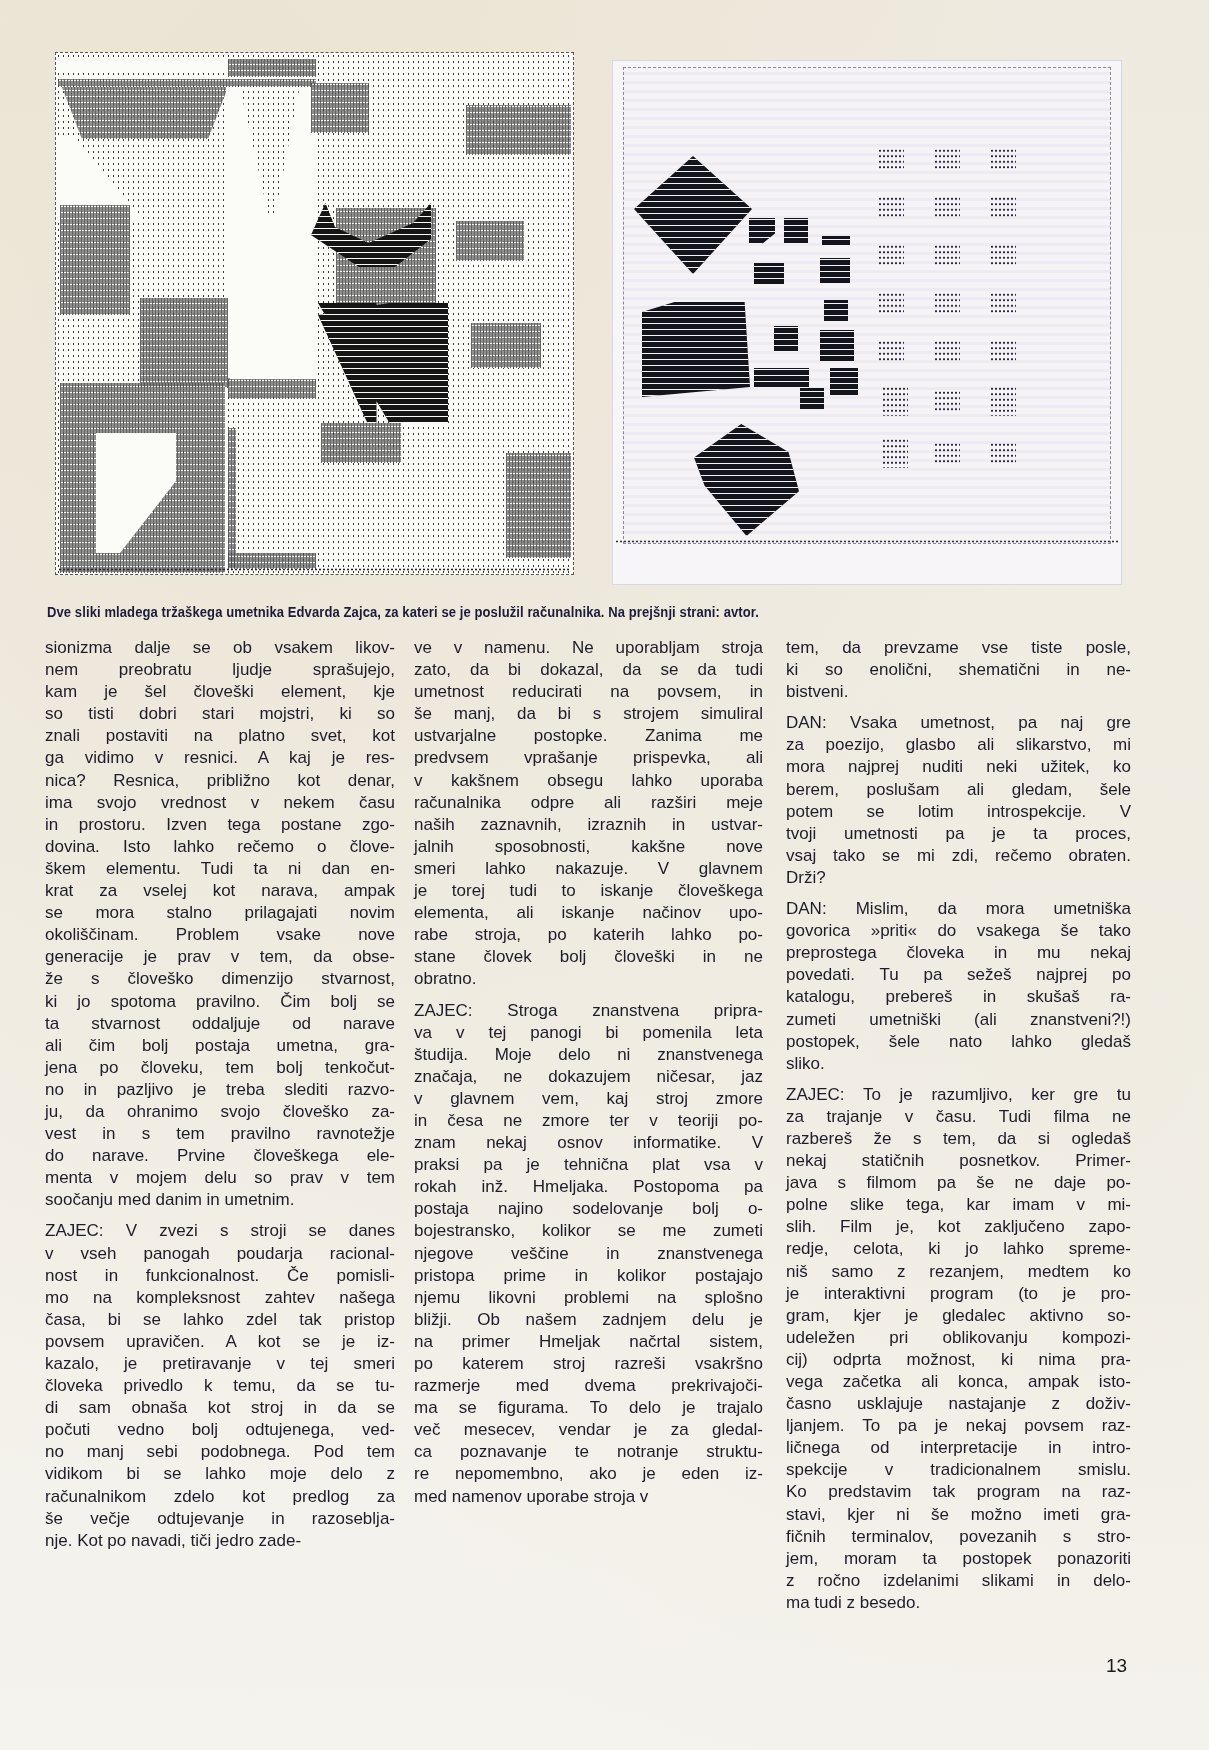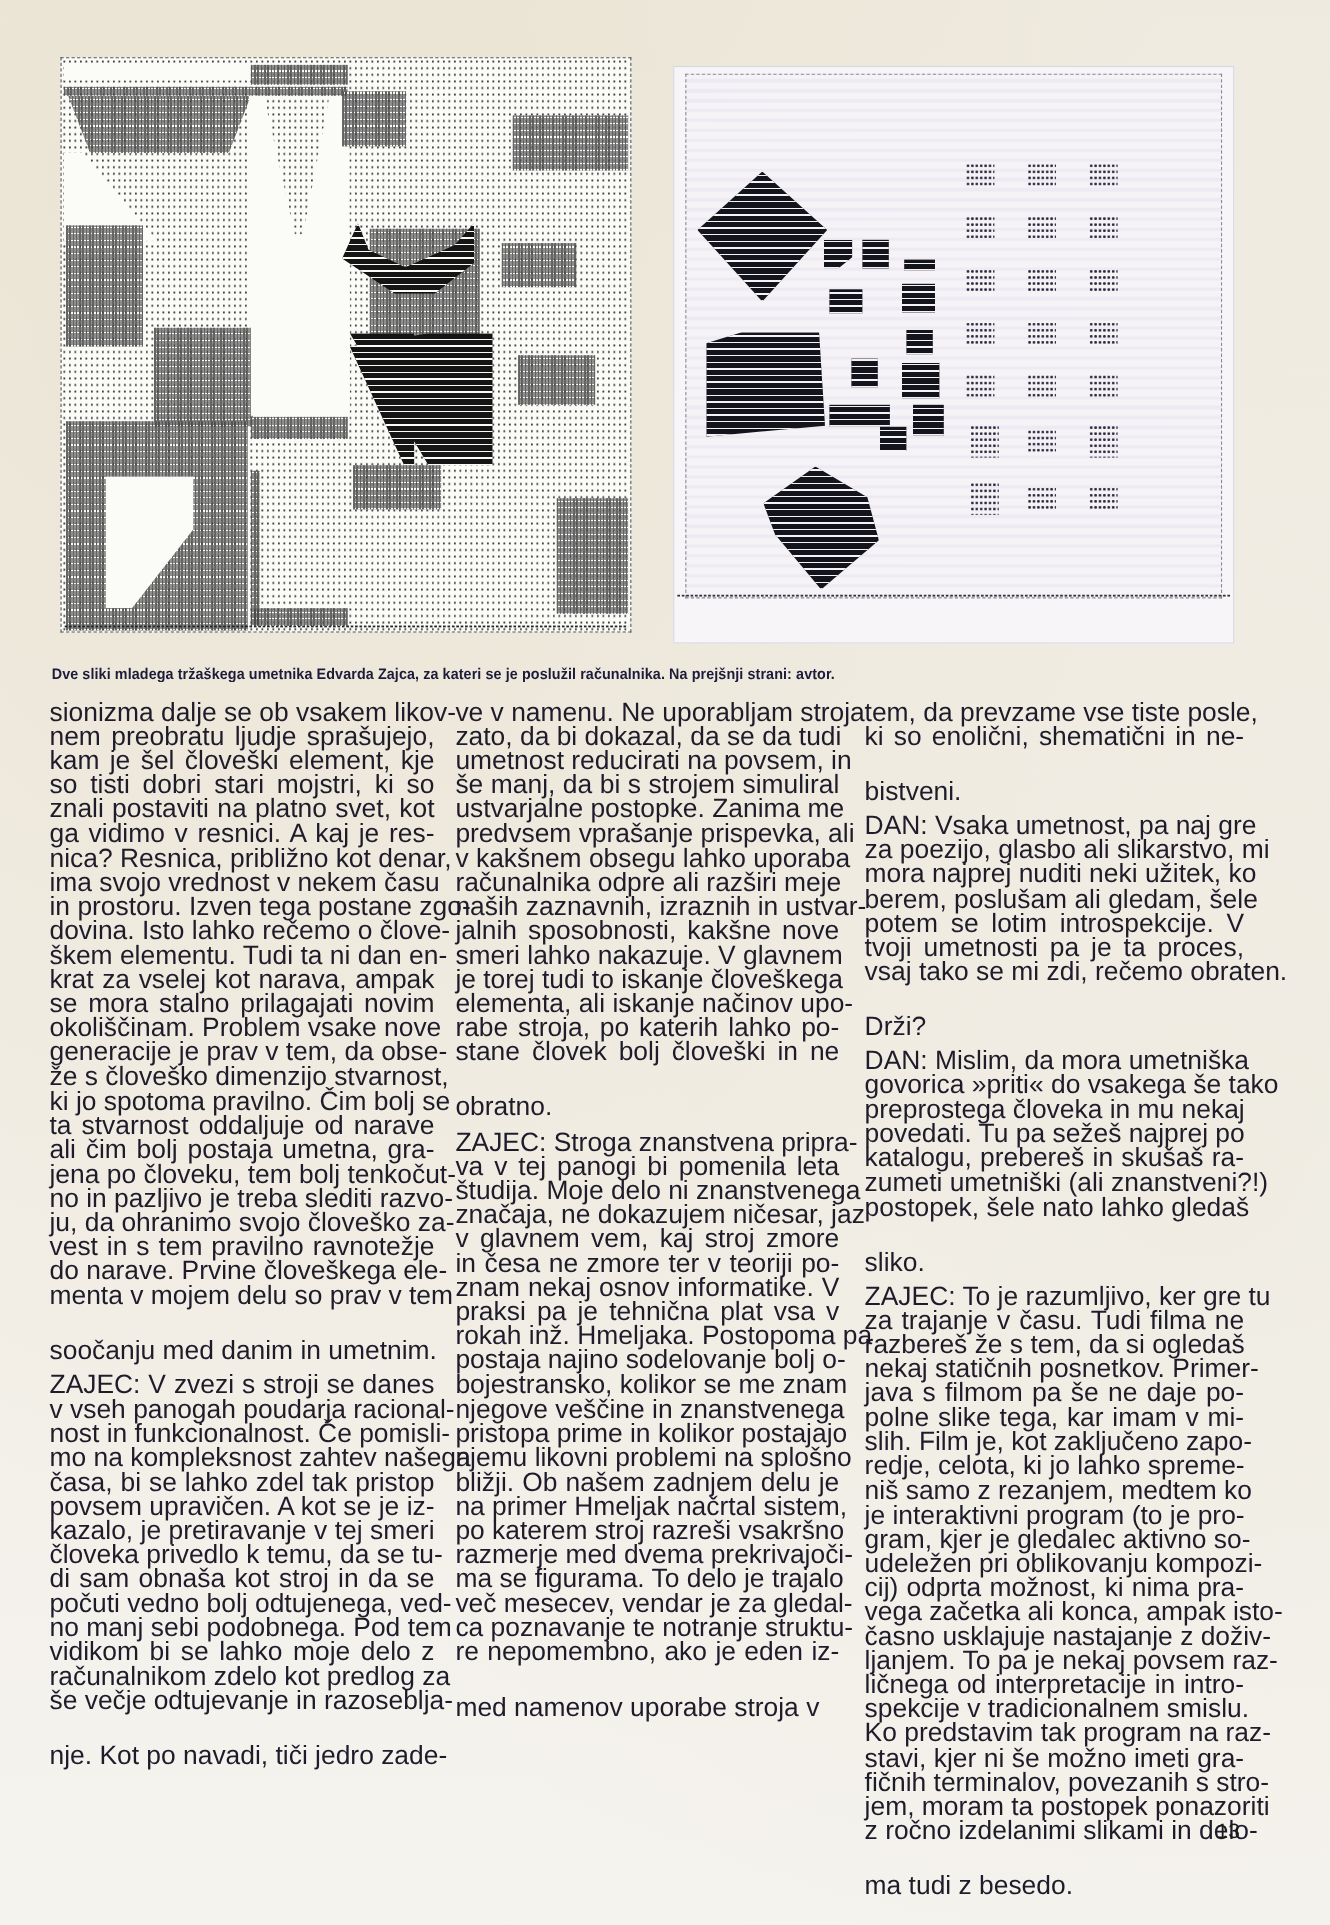--- a/index.html
+++ b/index.html
@@ -61,26 +61,26 @@
   .caption {
     position:absolute; left:47px; top:604px; width:1120px;
     font-family:"Liberation Sans Narrow","Liberation Sans", sans-serif;
     font-weight:bold; font-size:14px; letter-spacing:0.1px;
     color:#1d1b3a;
     transform:scaleX(0.93); transform-origin:left top;
   }
   
   .col {
     position:absolute; top:637px;
-    font-size:24px; line-height:22.1px;
+    font-size:17px; line-height:22.1px;
     color:#1e1c2a;
   }
   .col p { margin:0 0 9px 0; white-space:nowrap; }
   .col .line { display:block; text-align:justify; text-align-last:justify; }
-  .col .line.last { text-align-last:left;margin-top:28px; }
+  .col .line.last { text-align-last:left; }
   .col-1 { left:45px;  width:350px; }
   .col-2 { left:414px; width:349px; }
   .col-3 { left:786px; width:345px; }
   .page-number {
     position:absolute; left:1106px; top:1655px;
     font-size:19px; color:#1a1a1a;
   }
 </style>
 </head>
 <body>
@@ -230,21 +230,21 @@
       <span class="line">ZAJEC: Stroga znanstvena pripra-</span>
       <span class="line">va v tej panogi bi pomenila leta</span>
       <span class="line">študija. Moje delo ni znanstvenega</span>
       <span class="line">značaja, ne dokazujem ničesar, jaz</span>
       <span class="line">v glavnem vem, kaj stroj zmore</span>
       <span class="line">in česa ne zmore ter v teoriji po-</span>
       <span class="line">znam nekaj osnov informatike. V</span>
       <span class="line">praksi pa je tehnična plat vsa v</span>
       <span class="line">rokah inž. Hmeljaka. Postopoma pa</span>
       <span class="line">postaja najino sodelovanje bolj o-</span>
-      <span class="line">bojestransko, kolikor se me znam</span>
+      <span class="line">bojestransko, kolikor se me zumeti</span>
       <span class="line">njegove veščine in znanstvenega</span>
       <span class="line">pristopa prime in kolikor postajajo</span>
       <span class="line">njemu likovni problemi na splošno</span>
       <span class="line">bližji. Ob našem zadnjem delu je</span>
       <span class="line">na primer Hmeljak načrtal sistem,</span>
       <span class="line">po katerem stroj razreši vsakršno</span>
       <span class="line">razmerje med dvema prekrivajoči-</span>
       <span class="line">ma se figurama. To delo je trajalo</span>
       <span class="line">več mesecev, vendar je za gledal-</span>
       <span class="line">ca poznavanje te notranje struktu-</span>

